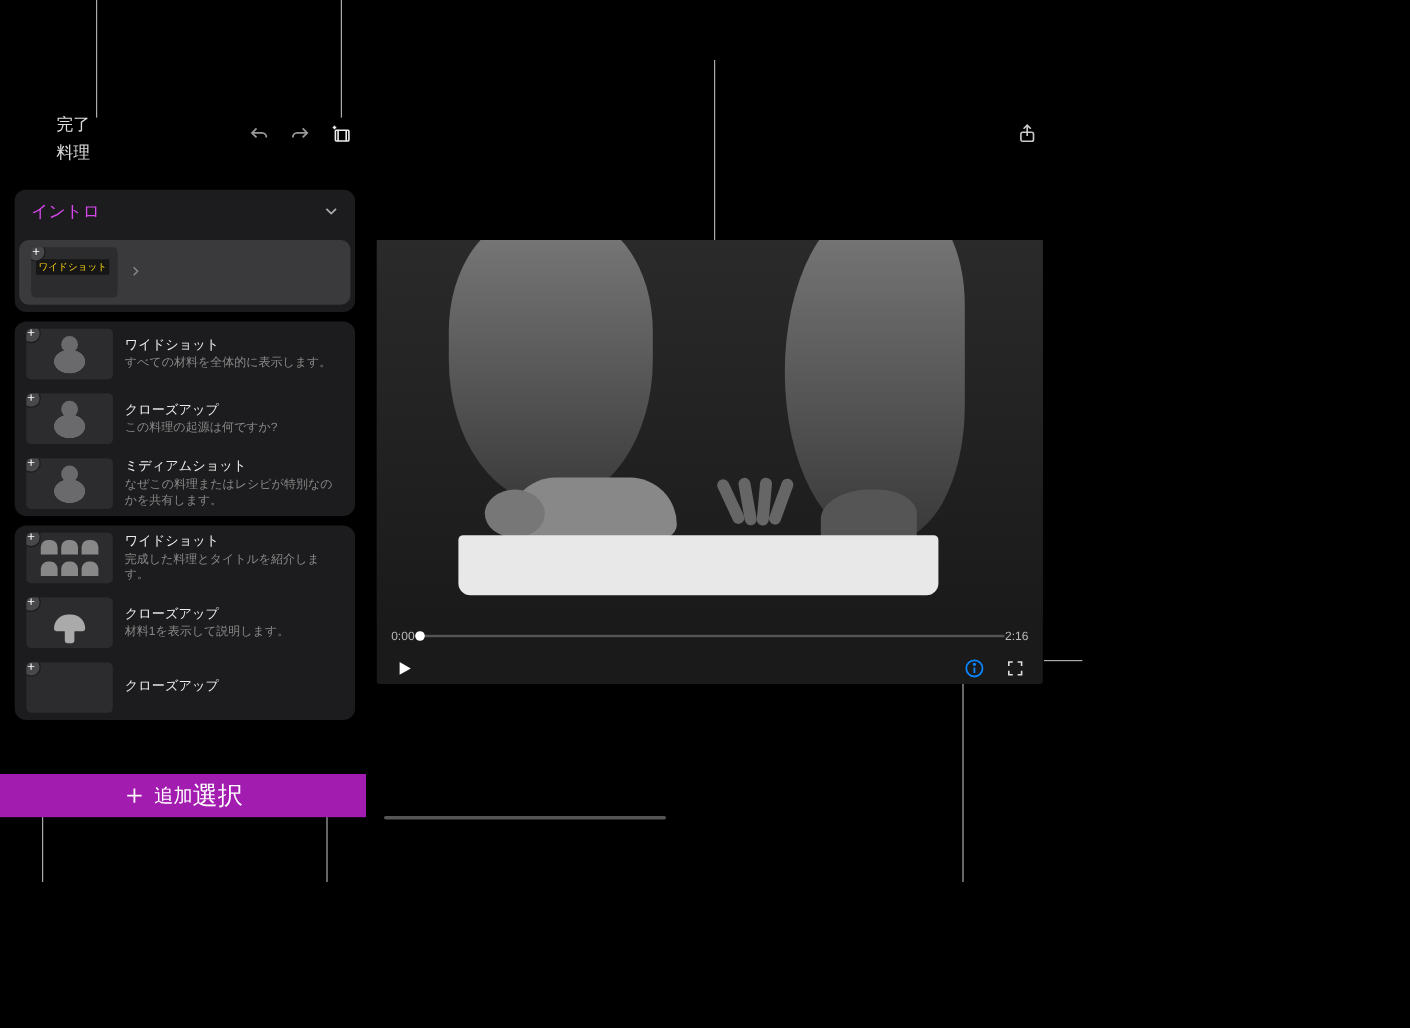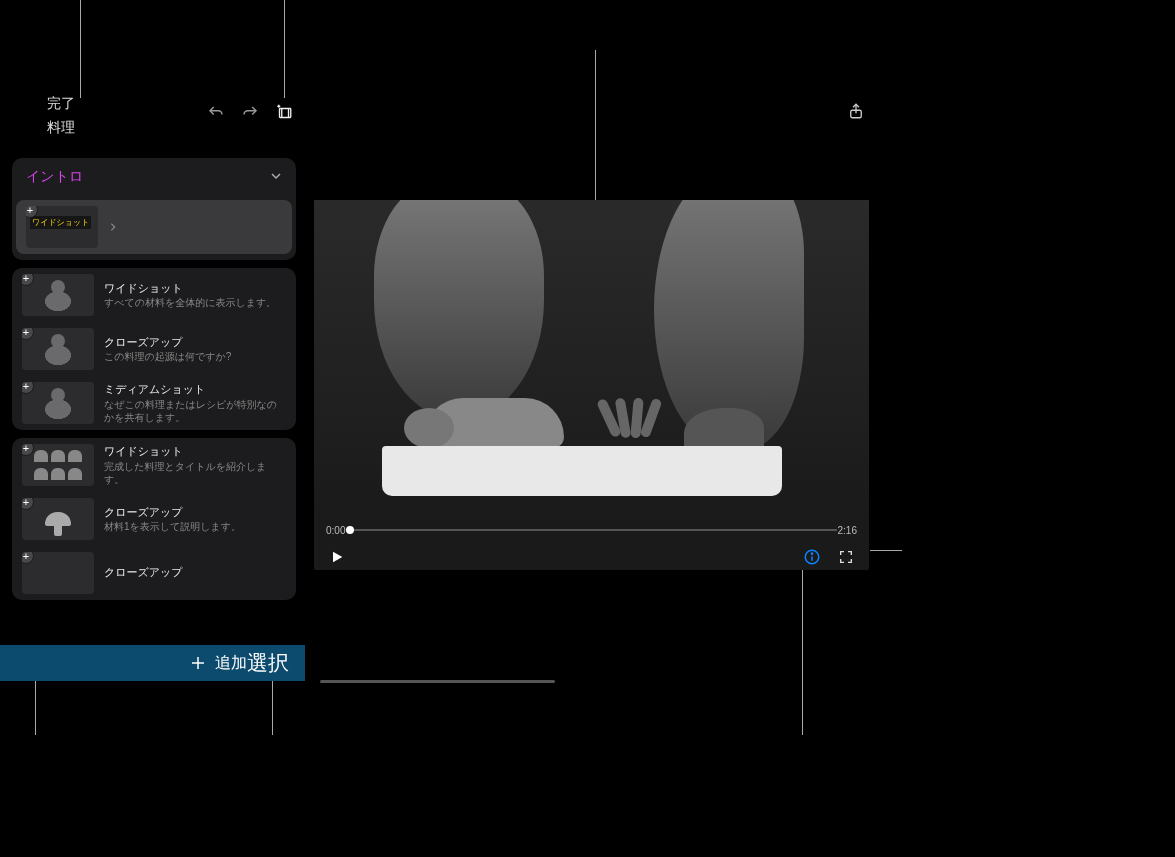--- a/index.html
+++ b/index.html
@@ -160,23 +160,23 @@
 .clip-chevron { width: 10px; color: #888; }
 
 .bottom-bar {
   position: absolute;
   top: 645px;
   left: 0;
   width: 305px;
   height: 36px;
   display: flex;
   align-items: center;
-  justify-content: flex-end;
+  justify-content: center;
   padding: 0 16px;
-  background: #0c4a6e;
+  background: #a21caf;
 }
 .add-btn { display: flex; align-items: center; gap: 8px; font-size: 16px; cursor: pointer; }
 .select-btn { font-size: 21px; cursor: pointer; font-family: Liberation Serif, serif; }
 
 .preview {
   position: absolute;
   top: 200px;
   left: 314px;
   width: 555px;
   height: 370px;

